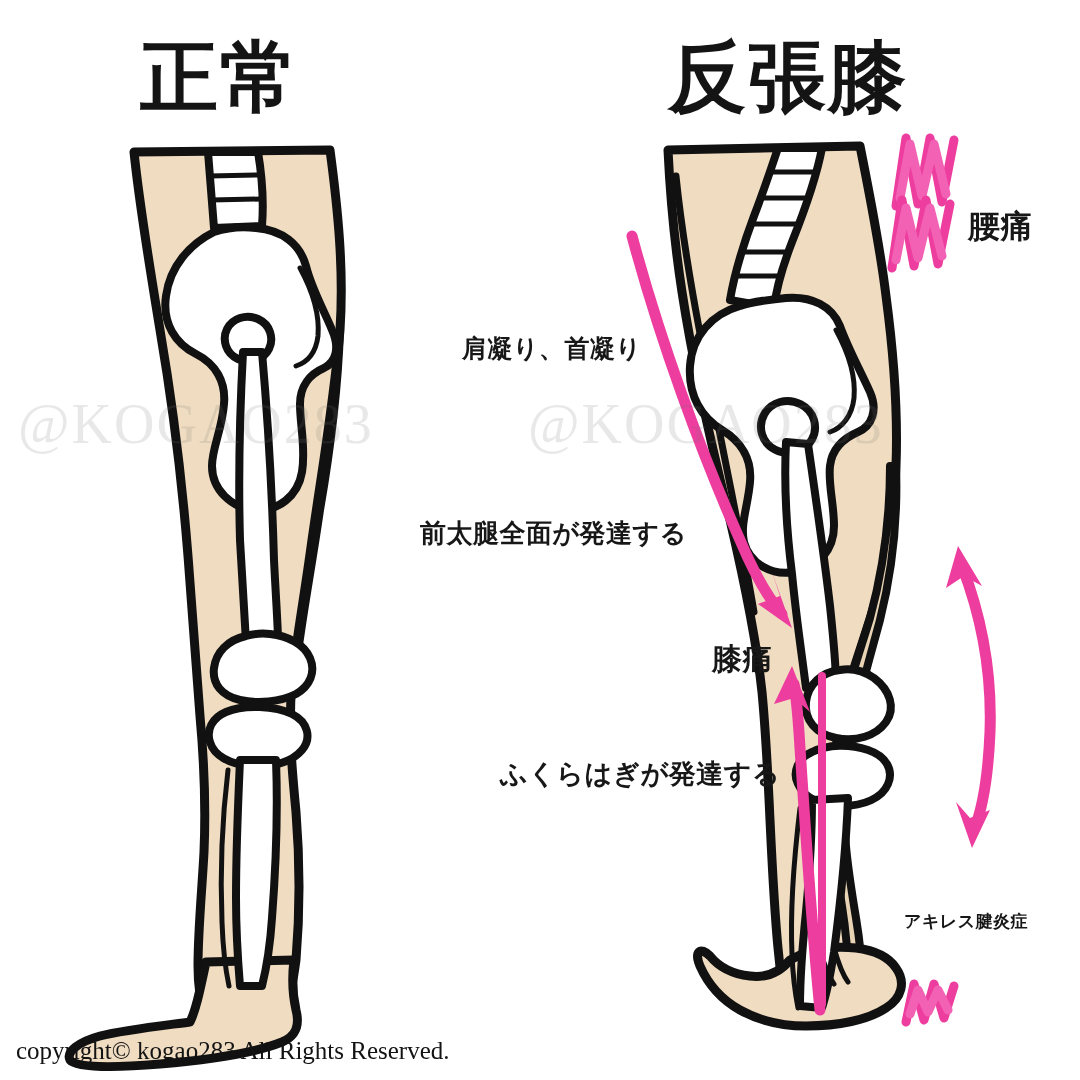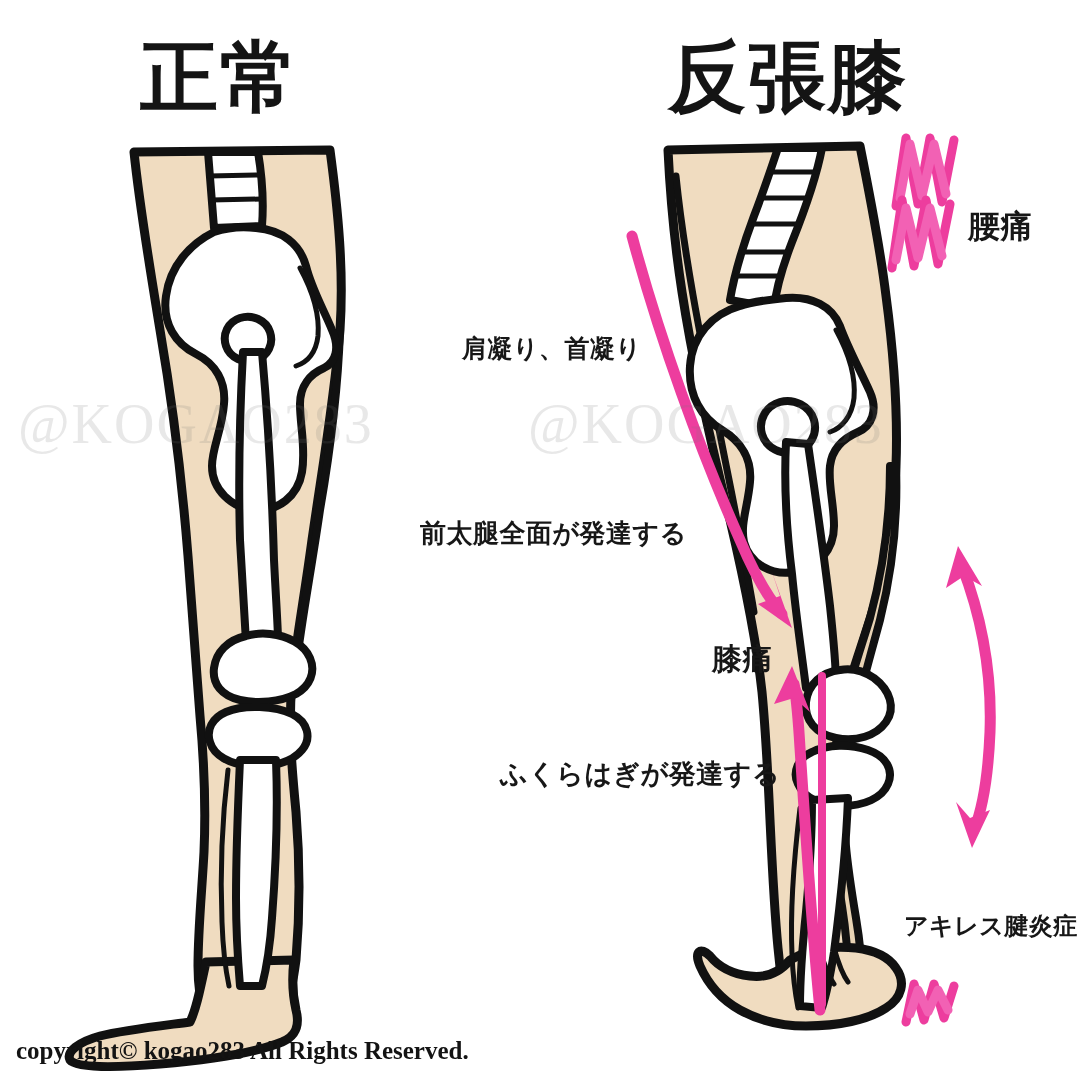--- a/index.html
+++ b/index.html
@@ -33,26 +33,26 @@
     white-space:pre-line;
     letter-spacing:0.5px;
   }
   #anno-pelvis{left:418px;top:166px;font-size:25px;}
   #anno-shoulder{left:462px;top:332px;font-size:25px;}
   #anno-thigh{left:420px;top:498px;font-size:26px;margin-top:18px;}
   #anno-knee{left:712px;top:638px;font-size:30px;}
   #anno-calf{left:500px;top:756px;font-size:27px;text-align:center;}
   #anno-compart{left:424px;top:845px;font-size:24px;text-align:right;width:364px;}
   #anno-lowback{left:968px;top:204px;font-size:32px;}
-  #anno-achilles{left:904px;top:910px;font-size:24px;}
+  #anno-achilles{left:904px;top:910px;font-size:17px;}
   #anno-foot{left:508px;top:1036px;font-size:26px;}
 
   #copyright{
     position:absolute;left:16px;top:1037px;
-    font-size:25px;font-weight:700;color:#131313;
+    font-size:25px;font-weight:400;color:#131313;
     font-family:"Liberation Serif","DejaVu Serif",serif;
     white-space:nowrap;
   }
 
   .watermark{
     position:absolute;
     font-size:56px;
     font-family:"Liberation Serif","DejaVu Serif",serif;
     color:rgba(120,120,120,0.17);
     letter-spacing:2px;

